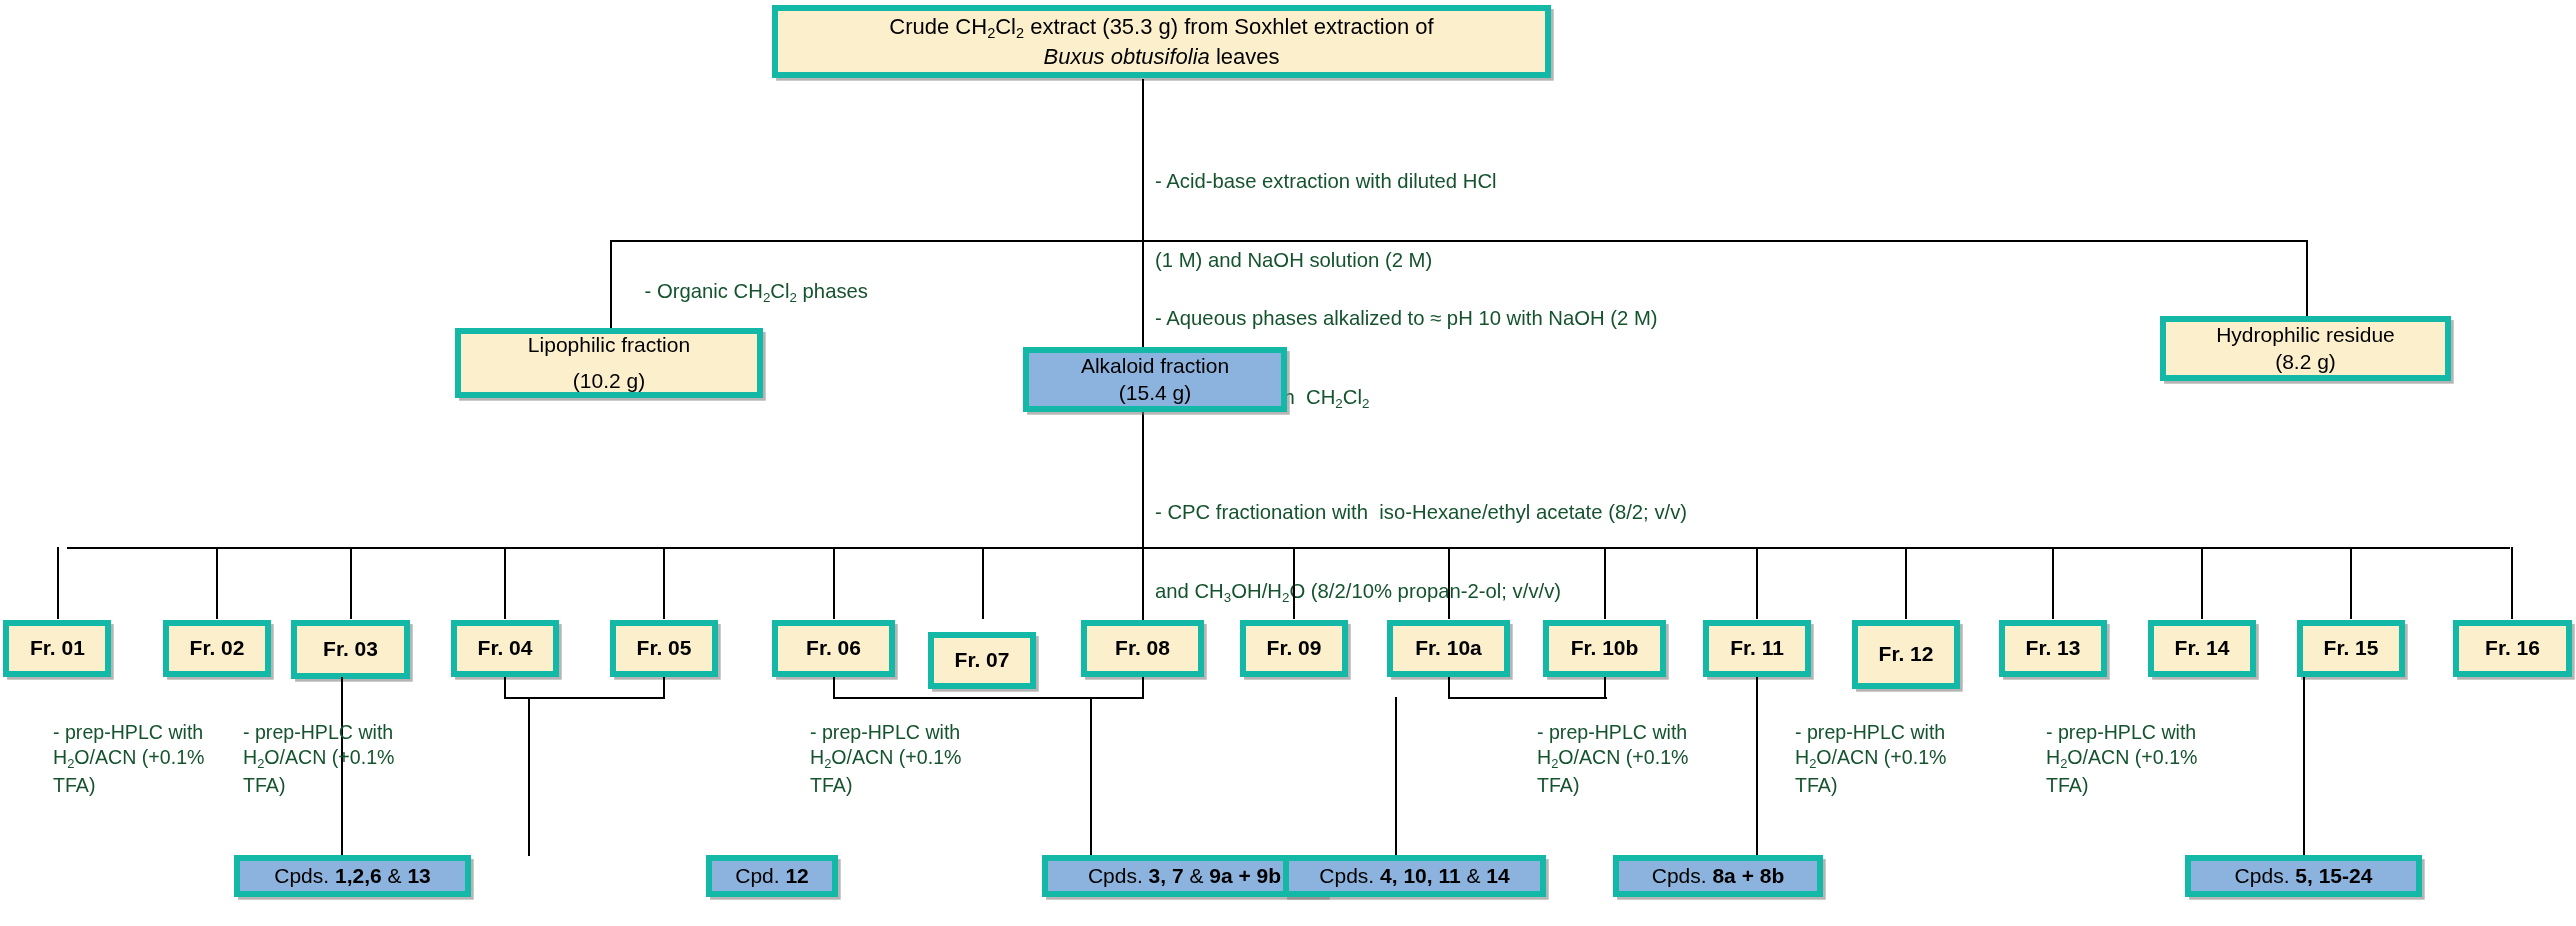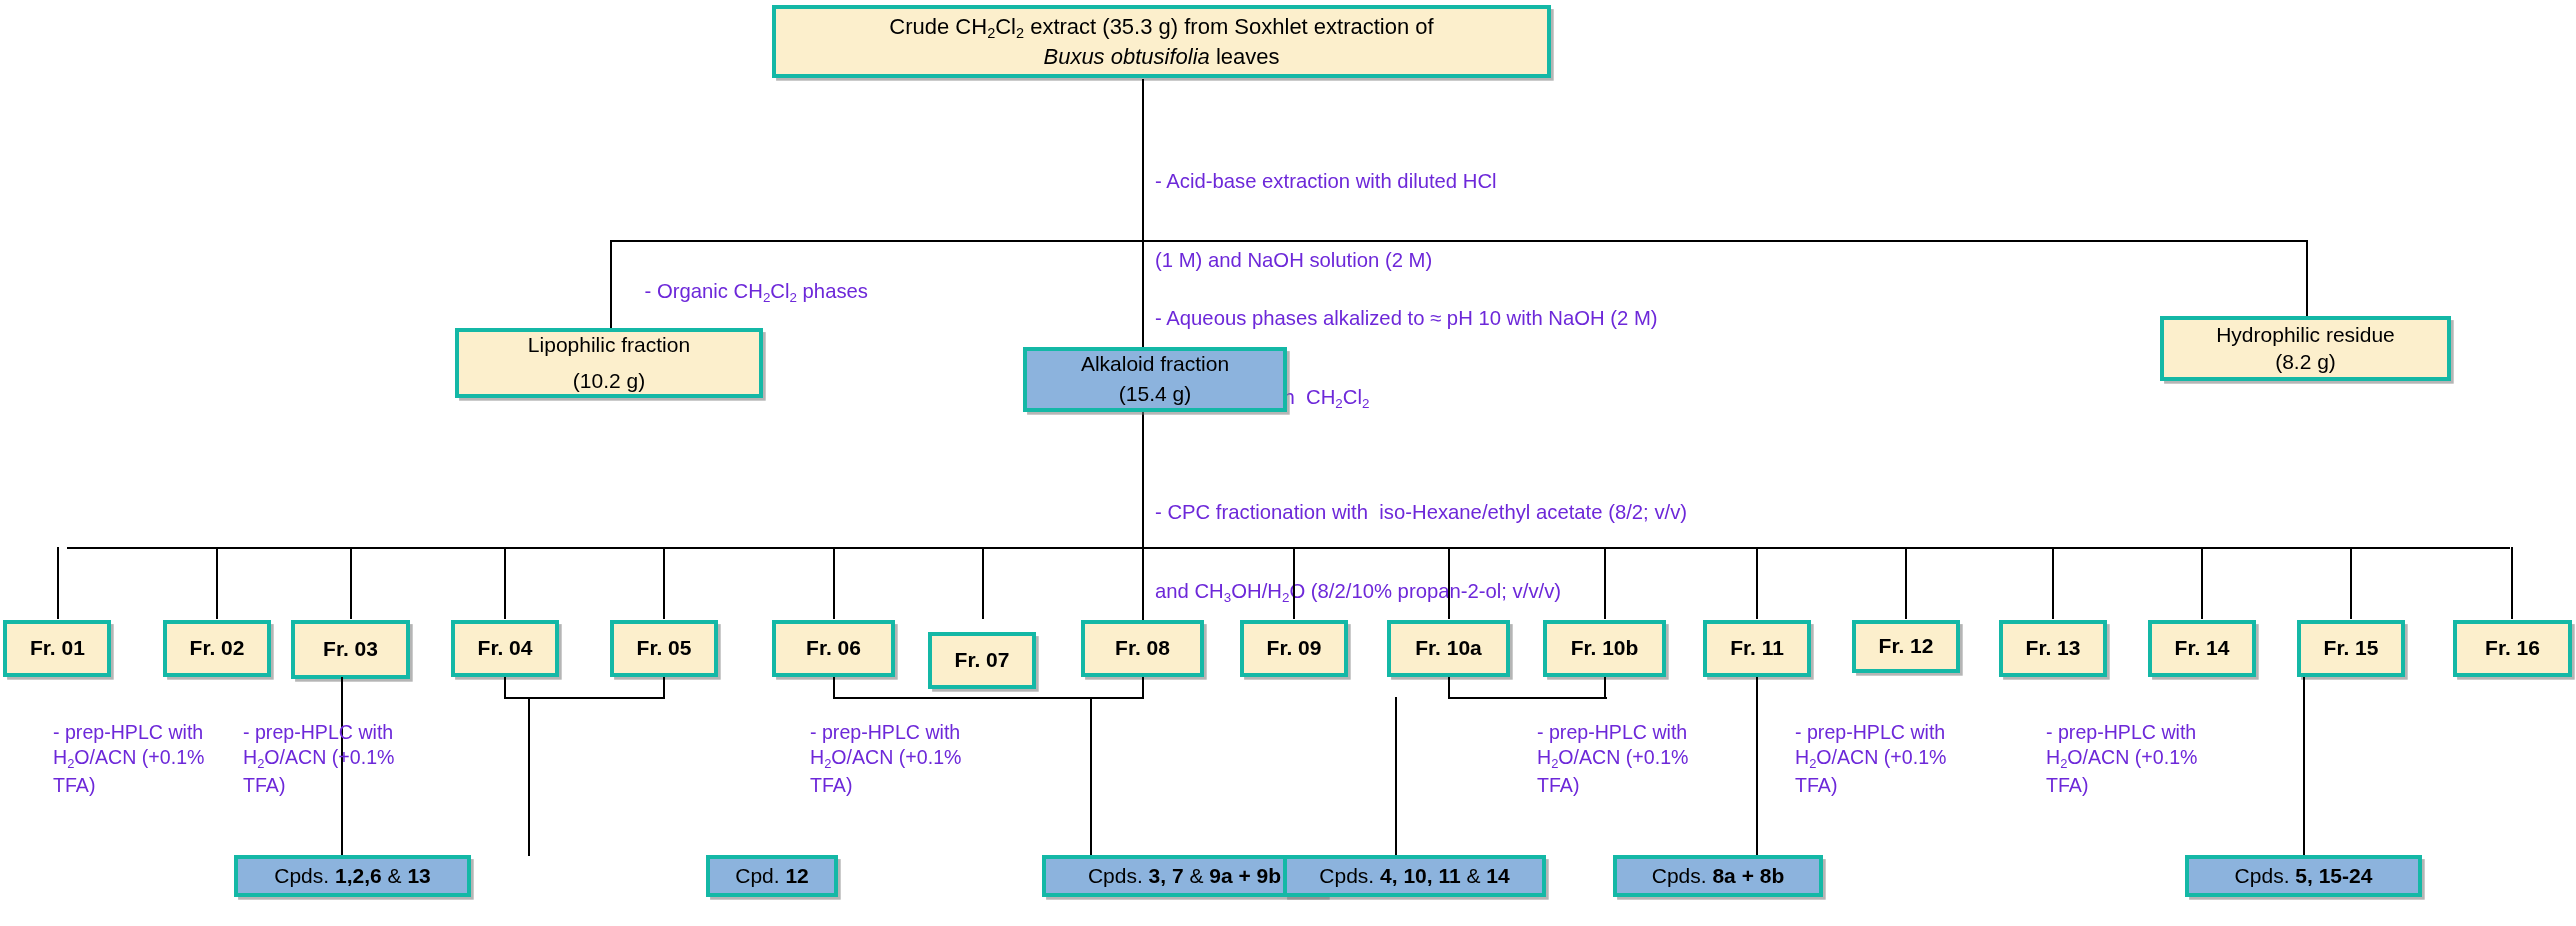--- a/index.html
+++ b/index.html
@@ -3,21 +3,21 @@
 <meta charset="utf-8">
 <style>
   html,body{margin:0;padding:0;background:#ffffff;}
   body{font-family:"Liberation Sans","DejaVu Sans",sans-serif;color:#000;}
   #stage{position:relative;width:2576px;height:926px;overflow:hidden;background:#fff;}
 
   
   .box{
     position:absolute;
     box-sizing:border-box;
-    border:4px solid #14b8a6;
+    border:6px solid #14b8a6;
     display:flex;flex-direction:column;
     align-items:center;justify-content:center;
     text-align:center;
     line-height:1.28;
     box-shadow:3.4px 3.4px 0 -0.7px rgba(120,120,120,.55);
   }
   .box.cream{background:#fcefcc;}
   .box.blue{background:#8cb3dd;}
 
   .box .ln{display:block;white-space:nowrap;}
@@ -25,21 +25,21 @@
   
   .v{position:absolute;width:2px;background:#000;}
   .h{position:absolute;height:2px;background:#000;}
 
   
   .note{
     position:absolute;
     font-size:20.3px;
     line-height:1.30;
     white-space:pre;
-    color:#6d28d9;
+    color:#14532d;
   }
   .note.small{font-size:19.6px;}
 
   sub{font-size:.66em;vertical-align:-0.28em;}
   .it{font-style:italic;}
   .bd{font-weight:bold;}
 
   .topbox{font-size:22px;}
   .midbox{font-size:21px;}
   .frbox{font-size:21px;font-weight:bold;}
@@ -140,21 +140,21 @@
       </div>
       <div class="v" style="left: 1604px; top: 547px; height: 72px;"></div>
       <div class="box cream frbox" style="left: 1543px; top: 620px; width: 123px; height: 57px;">
         <span class="ln">Fr. 10b</span>
       </div>
       <div class="v" style="left: 1756px; top: 547px; height: 72px;"></div>
       <div class="box cream frbox" style="left: 1703px; top: 620px; width: 108px; height: 57px;">
         <span class="ln">Fr. 11</span>
       </div>
       <div class="v" style="left: 1905px; top: 547px; height: 72px;"></div>
-      <div class="box cream frbox" style="left: 1852px; top: 620px; width: 108px; height: 53px;">
+      <div class="box cream frbox" style="left: 1852px; top: 620px; width: 108px; height: 69px;">
         <span class="ln">Fr. 12</span>
       </div>
       <div class="v" style="left: 2052px; top: 547px; height: 72px;"></div>
       <div class="box cream frbox" style="left: 1999px; top: 620px; width: 108px; height: 57px;">
         <span class="ln">Fr. 13</span>
       </div>
       <div class="v" style="left: 2201px; top: 547px; height: 72px;"></div>
       <div class="box cream frbox" style="left: 2148px; top: 620px; width: 108px; height: 57px;">
         <span class="ln">Fr. 14</span>
       </div>

